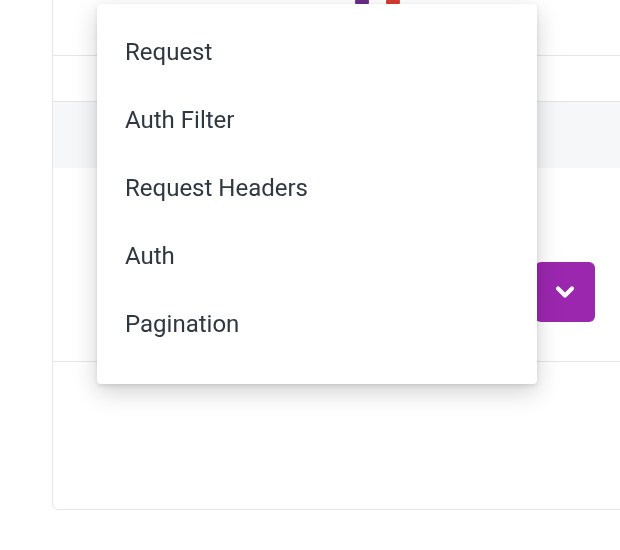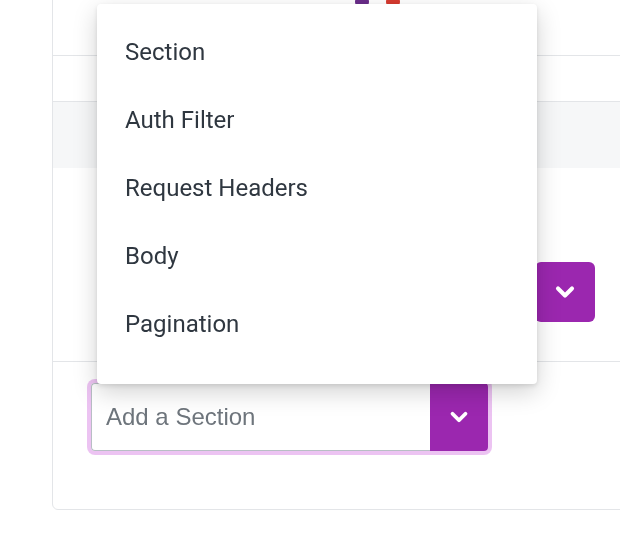--- a/index.html
+++ b/index.html
@@ -144,43 +144,35 @@
     <div class="light-area"></div>
     <div class="row-border r3"></div>
   </div>
 
   <button class="other-chevron">
     <svg class="chev-svg" width="28" height="28" viewBox="0 0 24 24">
       <polyline points="6 9 12 15 18 9"></polyline>
     </svg>
   </button>
 
-  <div class="combo-wrap">
-    <input class="combo-input" type="text" placeholder="Add a Section" style="">
-    <button class="combo-chevron">
-      <svg class="chev-svg" width="26" height="26" viewBox="0 0 24 24">
-        <polyline points="6 9 12 15 18 9"></polyline>
-      </svg>
-    </button>
-  </div>
 
   <div class="dot purple"></div>
   <div class="dot red"></div>
 
   <div class="dropdown">
     <button class="dropdown-item">
-      <span>Section</span>
+      <span>Request</span>
     </button>
     <button class="dropdown-item">
       <span>Auth Filter</span>
     </button>
     <button class="dropdown-item">
       <span>Request Headers</span>
     </button>
     <button class="dropdown-item">
-      <span>Body</span>
+      <span>Auth</span>
     </button>
     <button class="dropdown-item">
       <span>Pagination</span>
     </button>
   </div>
 
 </div>
 
 </body></html>

